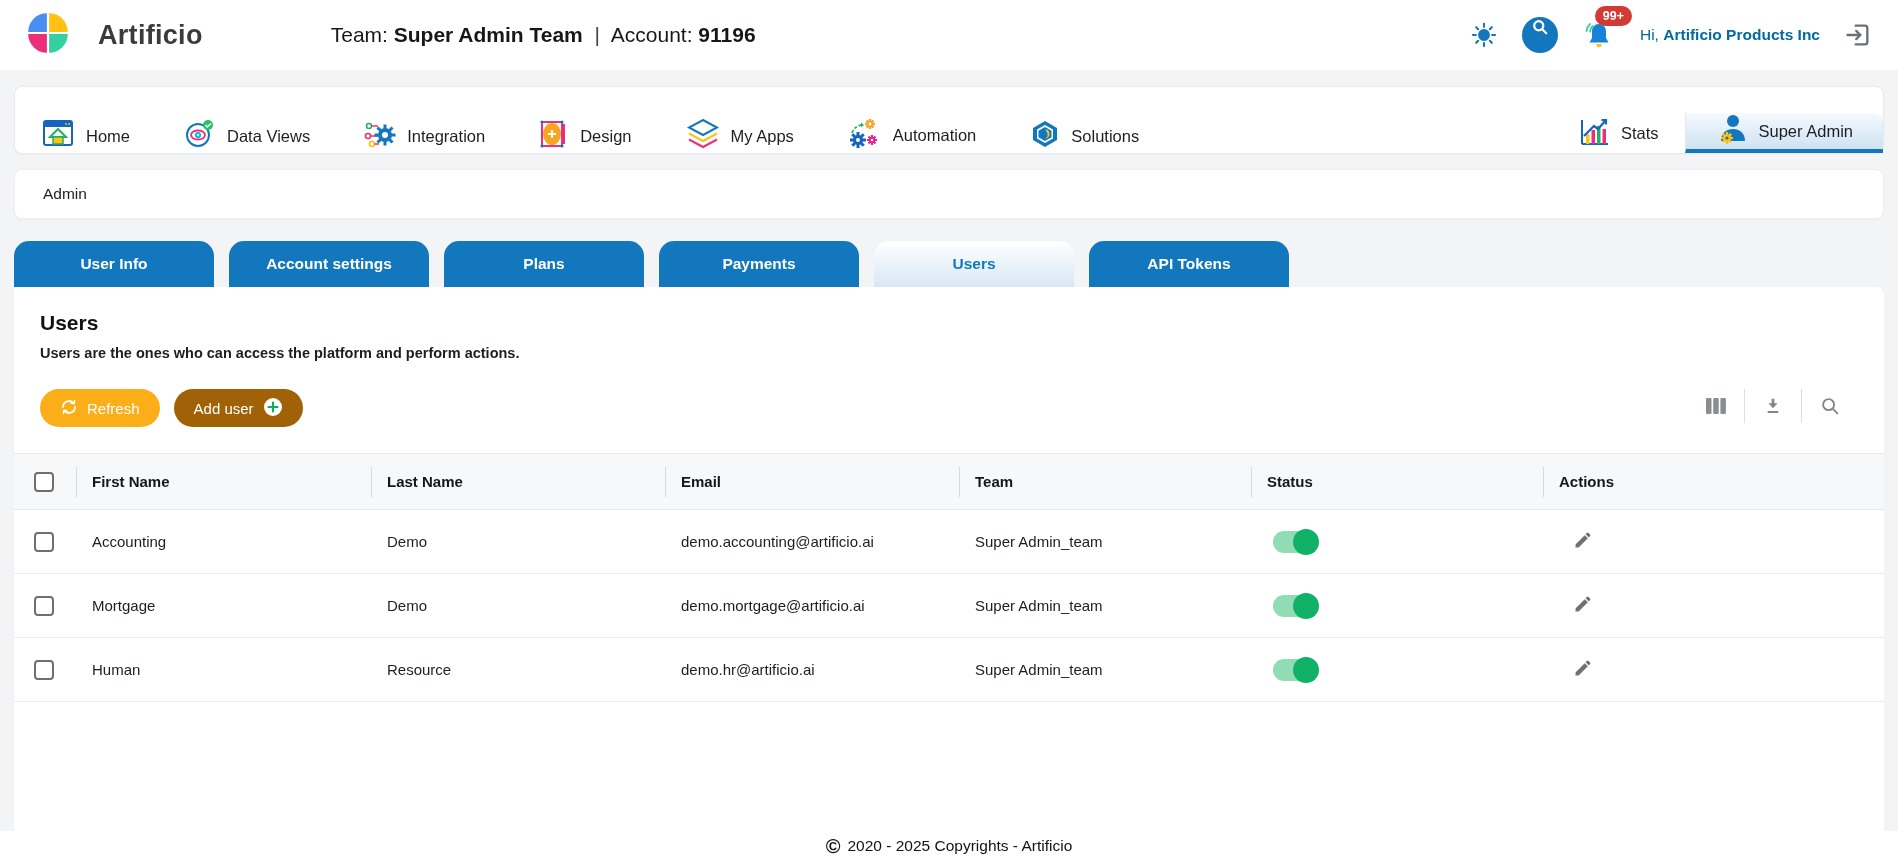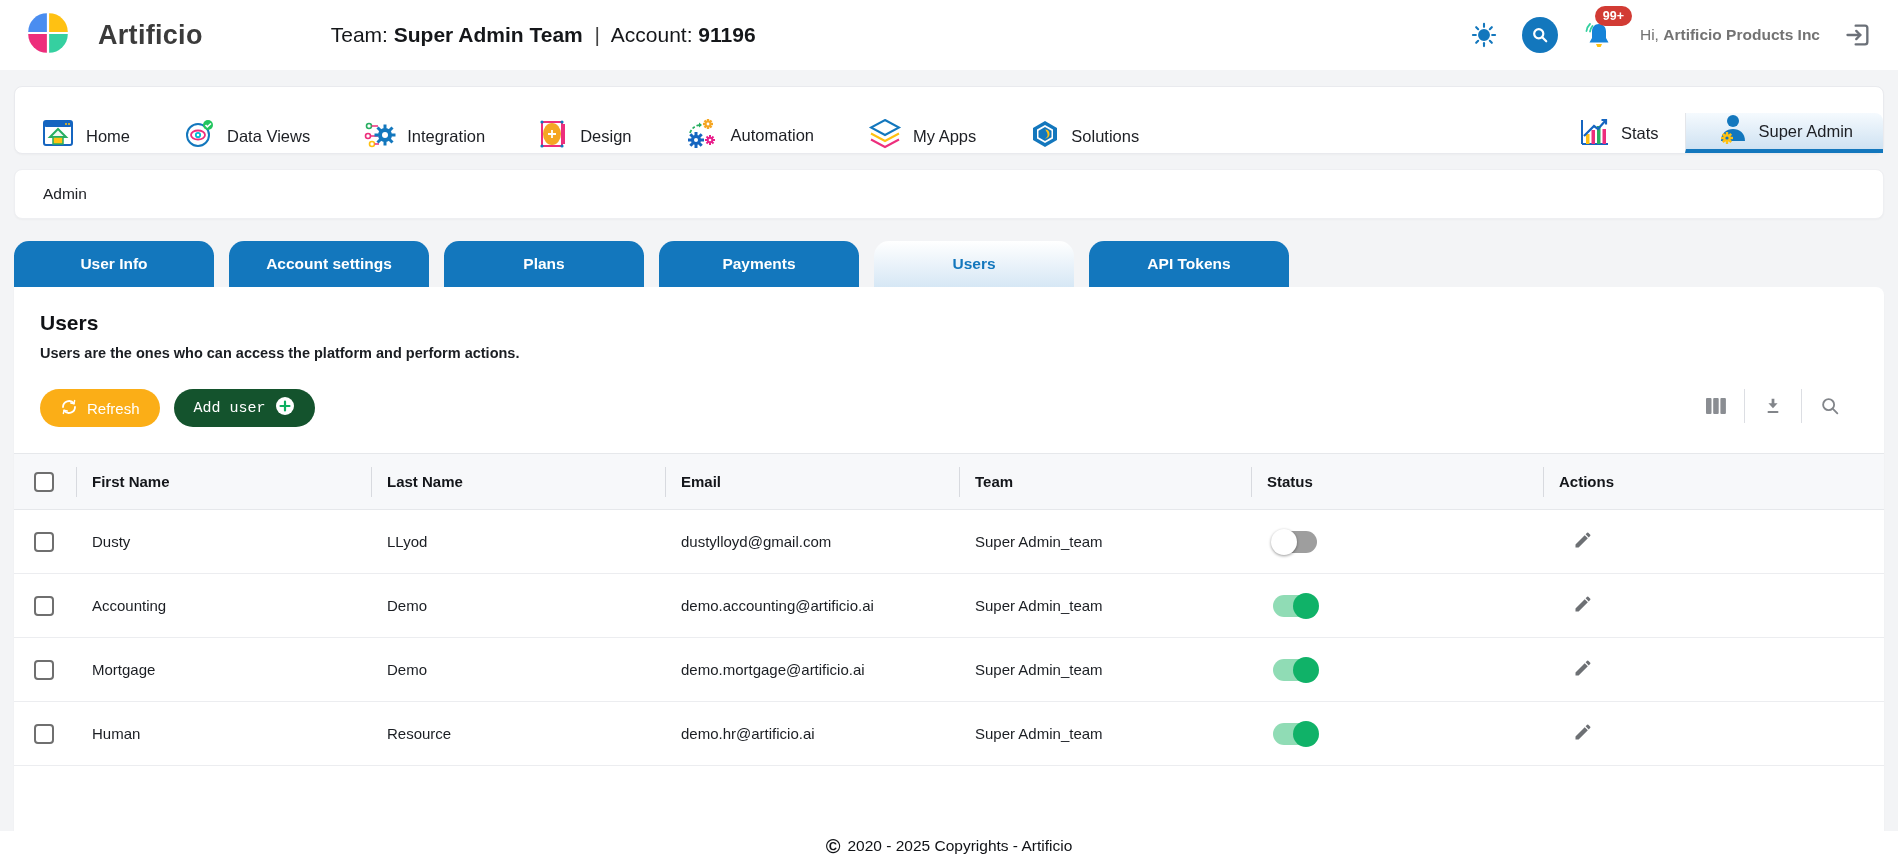--- a/index.html
+++ b/index.html
@@ -8,26 +8,26 @@
     background:#f3f4f6; color:#1b1e23; }
 
   
   .topbar { height:70px; background:#fff; display:flex; align-items:center; padding:0 26px; }
   .logo-wrap { display:flex; align-items:center; gap:28px; cursor:pointer; }
   .logo-text { font-size:27px; font-weight:700; color:#3b3b3b; letter-spacing:.3px; }
   .team-info { margin-left:128px; font-size:21px; color:#15171a; }
   .team-info b { font-weight:700; }
   .team-sep { margin:0 6px; color:#444; }
   .topbar-right { margin-left:auto; display:flex; align-items:center; gap:24px; }
-  .icon-btn { display:flex; align-items:center; justify-content:center; cursor:pointer; }
+  .icon-btn { display:flex; align-items:flex-start; justify-content:center; cursor:pointer; }
   .search-circle { width:36px; height:36px; border-radius:50%; background:#1377bd; }
   .bell-wrap { position:relative; }
   .badge { position:absolute; top:-12px; right:-16px; background:#d23b34; color:#fff;
     font-size:12.5px; font-weight:700; padding:3px 8px; border-radius:11px; }
-  .greeting { font-size:15.5px; color:#737373; }
+  .greeting { font-size:15.5px; color:#0369a1; }
   .greeting b { font-weight:700; }
 
   
   .nav-card { margin:16px 14px 0; background:#fff; border:1px solid #e9eaee; border-radius:8px;
     height:68px; display:flex; align-items:flex-end; padding-left:28px;
     box-shadow:0 1px 2px rgba(0,0,0,.03); }
   .nav-item { display:flex; align-items:center; gap:11px; margin-right:54px;
     font-size:16.5px; color:#1d1f24; cursor:pointer; white-space:nowrap; }
   .nav-right { margin-left:auto; display:flex; align-items:stretch; }
   .nav-item.stats { margin-right:0; padding:0 26px; }
@@ -51,21 +51,21 @@
   .content-card { margin:0 14px; background:#fff; border-radius:0 8px 8px 8px;
     padding-top:24px; height:600px; box-shadow:0 1px 2px rgba(0,0,0,.03); }
   .section-head { padding:0 26px; }
   .section-title { font-size:21px; font-weight:700; color:#101216; margin-bottom:10px; }
   .section-sub { font-size:14.5px; font-weight:600; color:#1b1e23; }
 
   .toolbar { margin-top:28px; padding:0 26px; display:flex; align-items:flex-start; }
   .pill-btn { height:38px; border:none; border-radius:19px; padding:0 20px; color:#fff;
     font-size:15px; font-family:inherit; display:flex; align-items:center; gap:9px; cursor:pointer; }
   .btn-refresh { background:#fbae17; }
-  .btn-adduser { background:#14532d; margin-left:14px;font-family:Liberation Mono, monospace; }
+  .btn-adduser { background:#a16207; margin-left:14px; }
   .toolbar-icons { margin-left:auto; display:flex; align-items:center; }
   .tool-icon { padding:0 17px; cursor:pointer; display:flex; align-items:center; }
   .tool-sep { width:1px; height:34px; background:#dcdee3; }
 
   
   table.users { width:100%; margin-top:26px; border-collapse:collapse; table-layout:fixed; }
   thead tr { background:#f7f8fa; border-top:1px solid #e6e8eb; border-bottom:1px solid #e6e8eb; height:56px; }
   th { text-align:left; font-size:15px; font-weight:700; color:#14161a; padding-left:16px; position:relative; }
   th + th::before { content:""; position:absolute; left:0; top:50%; transform:translateY(-50%);
     width:1px; height:30px; background:#d8dadf; }
@@ -208,20 +208,30 @@
         <ellipse cx="13" cy="15" rx="9" ry="11" fill="#f5a623"></ellipse>
         <path d="M13 11 v8 M9 15 h8" stroke="#fff" stroke-width="1.8"></path>
         <line x1="25" y1="5" x2="25" y2="25" stroke="#ed2e7c" stroke-width="2"></line>
         <circle cx="3" cy="3" r="1.6" fill="#1377bd"></circle>
           <circle cx="23" cy="3" r="1.6" fill="#1377bd"></circle>
         <circle cx="3" cy="27" r="1.6" fill="#1377bd"></circle>
           <circle cx="23" cy="27" r="1.6" fill="#1377bd"></circle>
       </svg>
     </span>
     <span>Design</span>
+  </div>
+  <div class="nav-item">
+    <span>
+      <svg width="34" height="30" viewBox="0 0 34 30">
+        <path d="M17 1 L31 8.5 L17 16 L3 8.5 Z" fill="none" stroke="#1377bd" stroke-width="2"></path>
+        <path d="M3 14.5 L17 22 L31 14.5" fill="none" stroke="#ffc112" stroke-width="2"></path>
+        <path d="M3 20.5 L17 28 L31 20.5" fill="none" stroke="#ed2e7c" stroke-width="2"></path>
+      </svg>
+    </span>
+    <span>My Apps</span>
   </div>
   <div class="nav-item">
     <span>
       <svg width="34" height="32" viewBox="0 0 34 32">
         <path d="M4 16 Q7 8 15 8" stroke="#27ae60" stroke-width="1.8" fill="none" stroke-dasharray="3 2"></path>
         <path d="M13 5.5 L16 8 L13 10.5" fill="#27ae60"></path>
         <g stroke="#f5a623" stroke-width="2.4">
             <line x1="22" y1="2" x2="22" y2="12"></line>
             <line x1="17" y1="7" x2="27" y2="7"></line>
             <line x1="18.5" y1="3.5" x2="25.5" y2="10.5"></line>
@@ -244,30 +254,20 @@
             <line x1="20.5" y1="26.5" x2="27.5" y2="19.5"></line>
           </g>
         <circle cx="24" cy="23" r="3.2" fill="#e91e8c"></circle>
           <circle cx="24" cy="23" r="1.3" fill="#fff"></circle>
       </svg>
     </span>
     <span>Automation</span>
   </div>
   <div class="nav-item">
     <span>
-      <svg width="34" height="30" viewBox="0 0 34 30">
-        <path d="M17 1 L31 8.5 L17 16 L3 8.5 Z" fill="none" stroke="#1377bd" stroke-width="2"></path>
-        <path d="M3 14.5 L17 22 L31 14.5" fill="none" stroke="#ffc112" stroke-width="2"></path>
-        <path d="M3 20.5 L17 28 L31 20.5" fill="none" stroke="#ed2e7c" stroke-width="2"></path>
-      </svg>
-    </span>
-    <span>My Apps</span>
-  </div>
-  <div class="nav-item">
-    <span>
       <svg width="30" height="30" viewBox="0 0 30 30">
         <path d="M15 2 L27 9 V21 L15 28 L3 21 V9 Z" fill="#1377bd"></path>
         <path d="M15 6 L23 10.6 V19.4 L15 24 L7 19.4 V10.6 Z" fill="#fff"></path>
         <path d="M15 8 L21.5 11.7 V18.3 L15 22 L8.5 18.3 V11.7 Z" fill="#1377bd"></path>
         <path d="M15 10.5 c3 0 4.5 2 4.5 4.5 c0 3-2.5 4.5-4.5 4.5 c2-1 3-2.5 2.5-4.5 c-.5-2-1.5-3.5-2.5-4.5 Z" fill="#ffc112"></path>
       </svg>
     </span>
     <span>Solutions</span>
   </div>
 
@@ -390,102 +390,81 @@
         <th>Last Name</th>
         <th>Email</th>
         <th>Team</th>
         <th>Status</th>
         <th>Actions</th>
       </tr>
     </thead>
     <tbody>
         <tr>
     <td class="cb-cell"><span class="cb"></span></td>
-    <td>Dusty</td>
-    <td>LLyod</td>
-    <td>dustylloyd@gmail.com</td>
+    <td>Accounting</td>
+    <td>Demo</td>
+    <td>demo.accounting@artificio.ai</td>
     <td>Super Admin_team</td>
     <td>
-      <div class="toggle off">
+      <div class="toggle on">
               <span class="knob"></span>
             </div>
     </td>
     <td>
       <button class="edit-btn">
         <span>
           <svg width="20" height="20" viewBox="0 0 24 24" fill="#6d7074">
             <path d="M3 17.25V21h3.75L17.81 9.94l-3.75-3.75L3 17.25zM20.71 7.04c.39-.39.39-1.02 0-1.41l-2.34-2.34a.996.996 0 0 0-1.41 0l-1.83 1.83 3.75 3.75 1.83-1.83z"></path>
           </svg>
         </span>
       </button>
     </td>
   </tr>
         <tr>
     <td class="cb-cell"><span class="cb"></span></td>
-    <td>Accounting</td>
+    <td>Mortgage</td>
     <td>Demo</td>
-    <td>demo.accounting@artificio.ai</td>
+    <td>demo.mortgage@artificio.ai</td>
     <td>Super Admin_team</td>
     <td>
       <div class="toggle on">
               <span class="knob"></span>
             </div>
     </td>
     <td>
       <button class="edit-btn">
         <span>
           <svg width="20" height="20" viewBox="0 0 24 24" fill="#6d7074">
             <path d="M3 17.25V21h3.75L17.81 9.94l-3.75-3.75L3 17.25zM20.71 7.04c.39-.39.39-1.02 0-1.41l-2.34-2.34a.996.996 0 0 0-1.41 0l-1.83 1.83 3.75 3.75 1.83-1.83z"></path>
           </svg>
         </span>
       </button>
     </td>
   </tr>
         <tr>
     <td class="cb-cell"><span class="cb"></span></td>
-    <td>Mortgage</td>
-    <td>Demo</td>
-    <td>demo.mortgage@artificio.ai</td>
+    <td>Human</td>
+    <td>Resource</td>
+    <td>demo.hr@artificio.ai</td>
     <td>Super Admin_team</td>
     <td>
       <div class="toggle on">
               <span class="knob"></span>
             </div>
     </td>
     <td>
       <button class="edit-btn">
         <span>
           <svg width="20" height="20" viewBox="0 0 24 24" fill="#6d7074">
             <path d="M3 17.25V21h3.75L17.81 9.94l-3.75-3.75L3 17.25zM20.71 7.04c.39-.39.39-1.02 0-1.41l-2.34-2.34a.996.996 0 0 0-1.41 0l-1.83 1.83 3.75 3.75 1.83-1.83z"></path>
           </svg>
         </span>
       </button>
     </td>
   </tr>
-        <tr>
-    <td class="cb-cell"><span class="cb"></span></td>
-    <td>Human</td>
-    <td>Resource</td>
-    <td>demo.hr@artificio.ai</td>
-    <td>Super Admin_team</td>
-    <td>
-      <div class="toggle on">
-              <span class="knob"></span>
-            </div>
-    </td>
-    <td>
-      <button class="edit-btn">
-        <span>
-          <svg width="20" height="20" viewBox="0 0 24 24" fill="#6d7074">
-            <path d="M3 17.25V21h3.75L17.81 9.94l-3.75-3.75L3 17.25zM20.71 7.04c.39-.39.39-1.02 0-1.41l-2.34-2.34a.996.996 0 0 0-1.41 0l-1.83 1.83 3.75 3.75 1.83-1.83z"></path>
-          </svg>
-        </span>
-      </button>
-    </td>
-  </tr>
       </tbody>
   </table>
 </div>
 
 <div class="footer">
   <span class="copyright-glyph">©</span>
   <span>2020 - 2025 Copyrights - Artificio</span>
 </div>
 
 </body></html>

